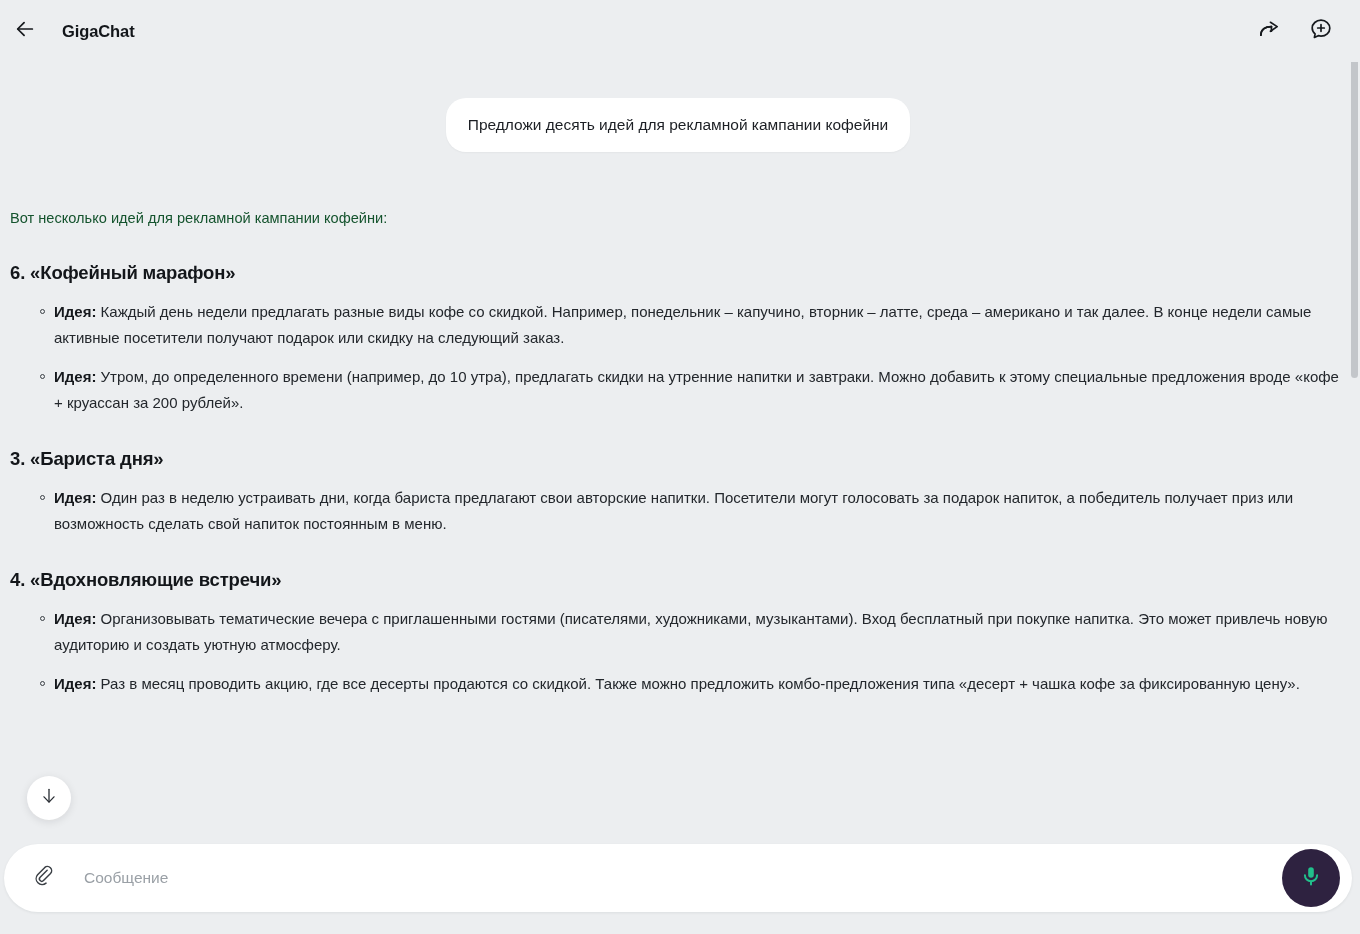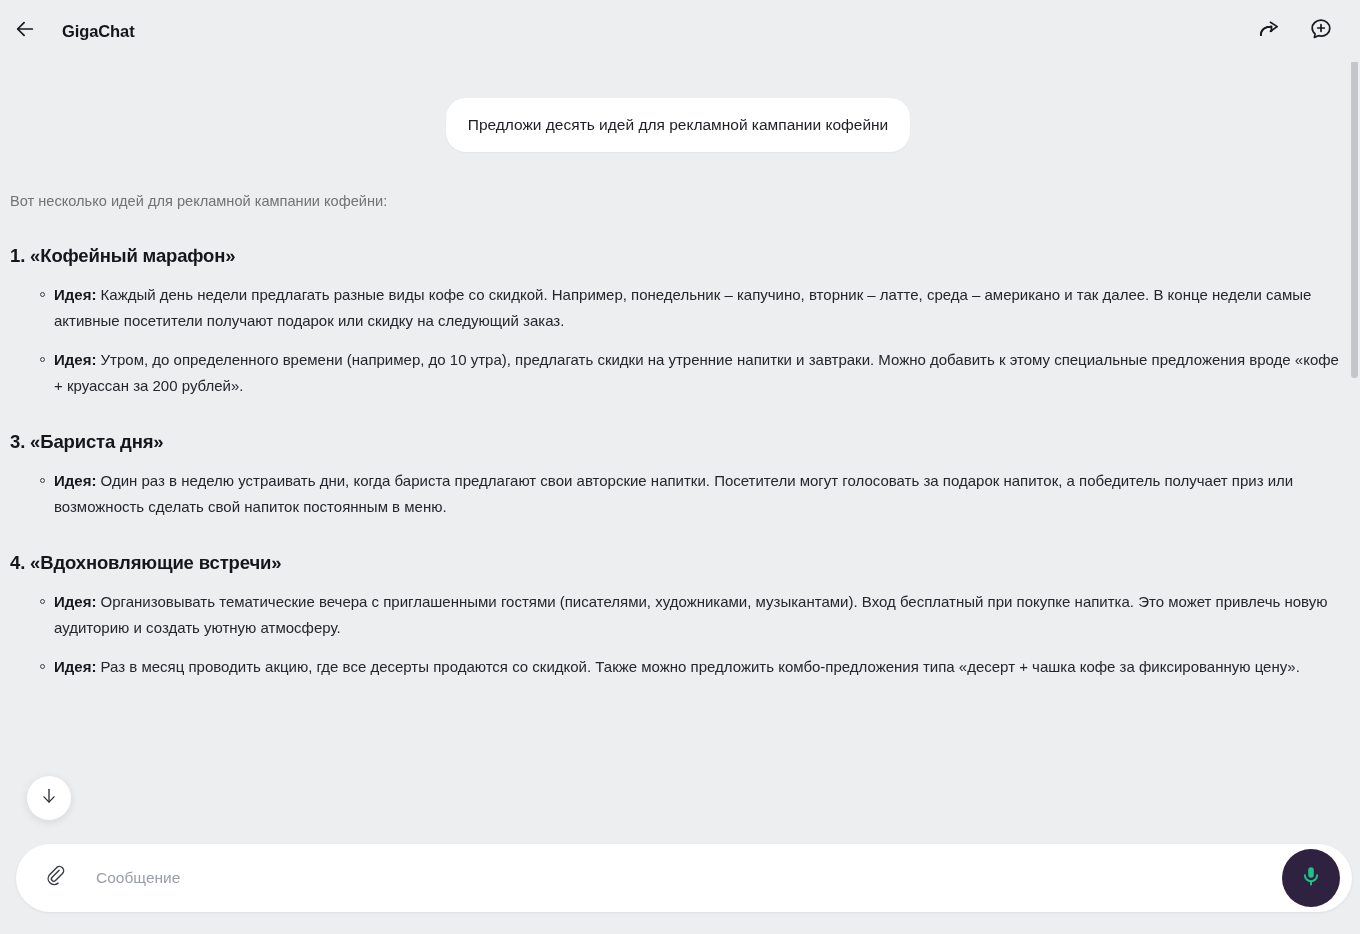--- a/index.html
+++ b/index.html
@@ -83,21 +83,22 @@
   .answer {
     padding-top: 38px;
     font-size: 14.6px;
     line-height: 25px;
     color: #1f2328;
     max-width: 1336px;
   }
   .intro {
     font-size: 14.6px;
     line-height: 22px;
-    color: #737373;
+    color: #14532d;
+    margin-top: 17px;
   }
   .idea-h {
     font-size: 18.5px;
     font-weight: 700;
     line-height: 24px;
     color: #13161a;
     margin: 32px 0 0 0;
     letter-spacing: -0.15px;
   }
   ul.idea-list {
@@ -151,21 +152,21 @@
     width: 7px;
     height: 322px;
     background: #c3c6ca;
     border-radius: 4px;
     cursor: pointer;
   }
 
   
   .composer {
     position: absolute;
-    left: 16px; right: 8px;
+    left: 4px; right: 8px;
     bottom: 22px;
     height: 68px;
     background: #ffffff;
     border-radius: 34px;
     display: flex;
     align-items: center;
     padding: 0 10px 0 26px;
     box-shadow: 0 1px 3px rgba(20,22,26,0.07);
     z-index: 10;
   }
@@ -239,21 +240,21 @@
 <div class="chat-area">
   <div class="chat-inner">
 
     <div class="user-row">
       <div class="user-bubble">Предложи десять идей для рекламной кампании кофейни</div>
     </div>
 
     <div class="answer">
       <div class="intro">Вот несколько идей для рекламной кампании кофейни:</div>
 
-      <h3 class="idea-h">1. «Кофейный марафон»</h3>
+      <h3 class="idea-h">6. «Кофейный марафон»</h3>
       <ul class="idea-list">
         <li>
           <span class="bullet"></span>
           <span class="lbl">Идея:</span><span> Каждый день недели предлагать разные виды кофе со скидкой. Например, понедельник – капучино, вторник – латте, среда – американо и так далее. В конце недели самые активные посетители получают подарок или скидку на следующий заказ.</span>
         </li>
       </ul>
 
       <ul class="idea-list">
         <li>
           <span class="bullet"></span>

